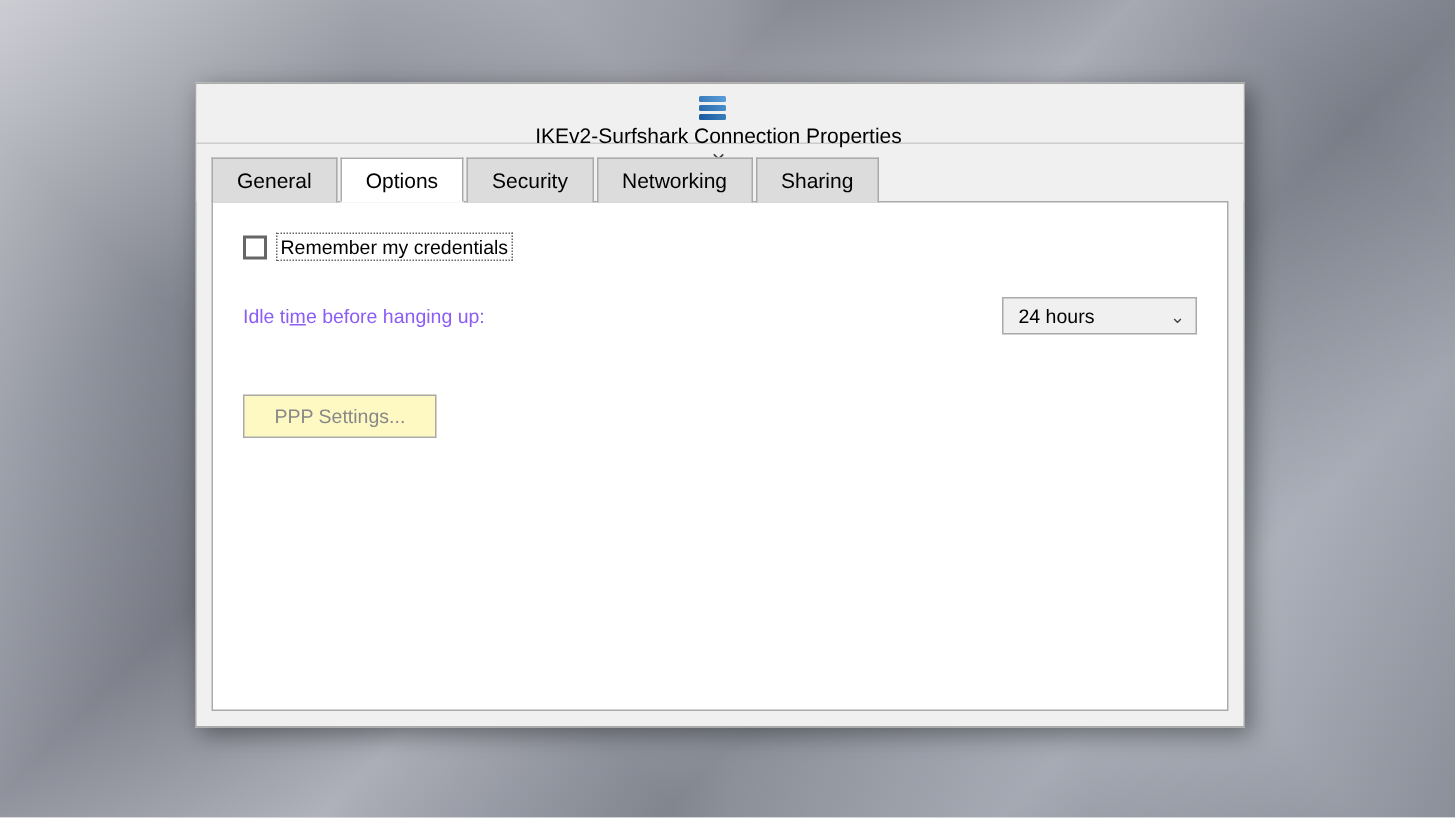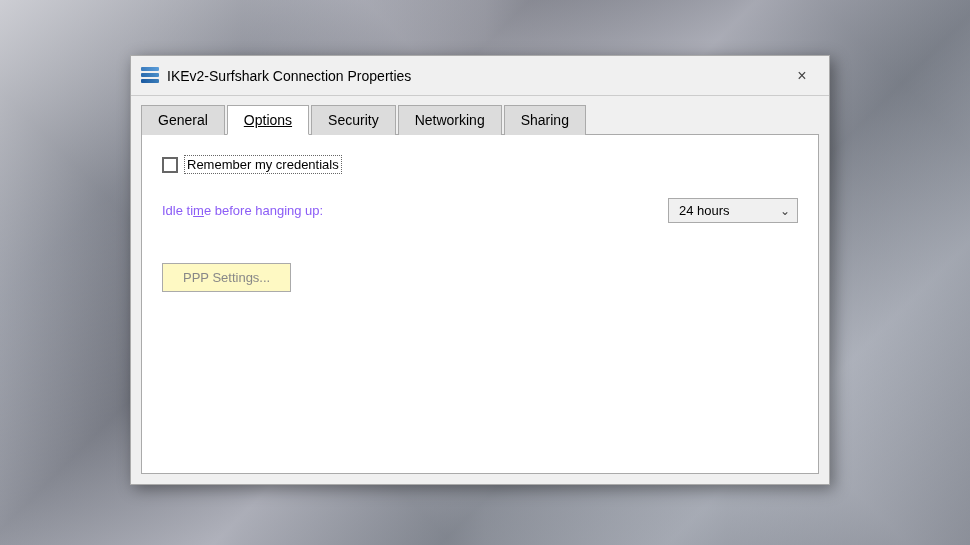--- a/index.html
+++ b/index.html
@@ -32,20 +32,21 @@
       box-shadow: 4px 4px 15px rgba(0,0,0,0.4);
     }
 
     .title-bar {
       display: flex;
       align-items: center;
       background: #f0f0f0;
       padding: 8px 12px 8px 10px;
       border-bottom: 1px solid #ccc;
       height: 40px;
+      flex-direction: column;
     }
 
     .title-bar-icon {
       width: 18px;
       height: 18px;
       margin-right: 8px;
       display: flex;
       flex-direction: column;
       gap: 2px;
       flex-shrink: 0;
@@ -106,21 +107,20 @@
     }
 
     .tab.active {
       background: #ffffff;
       border-bottom: 1px solid #ffffff;
       z-index: 2;
       font-weight: normal;
     }
 
     .tab.active .tab-label {
-      text-decoration: underline;
     }
 
     .tab-content-area {
       background: #ffffff;
       border: 1px solid #aaa;
       margin: 0 10px 10px;
       padding: 20px;
       min-height: 340px;
     }
 

